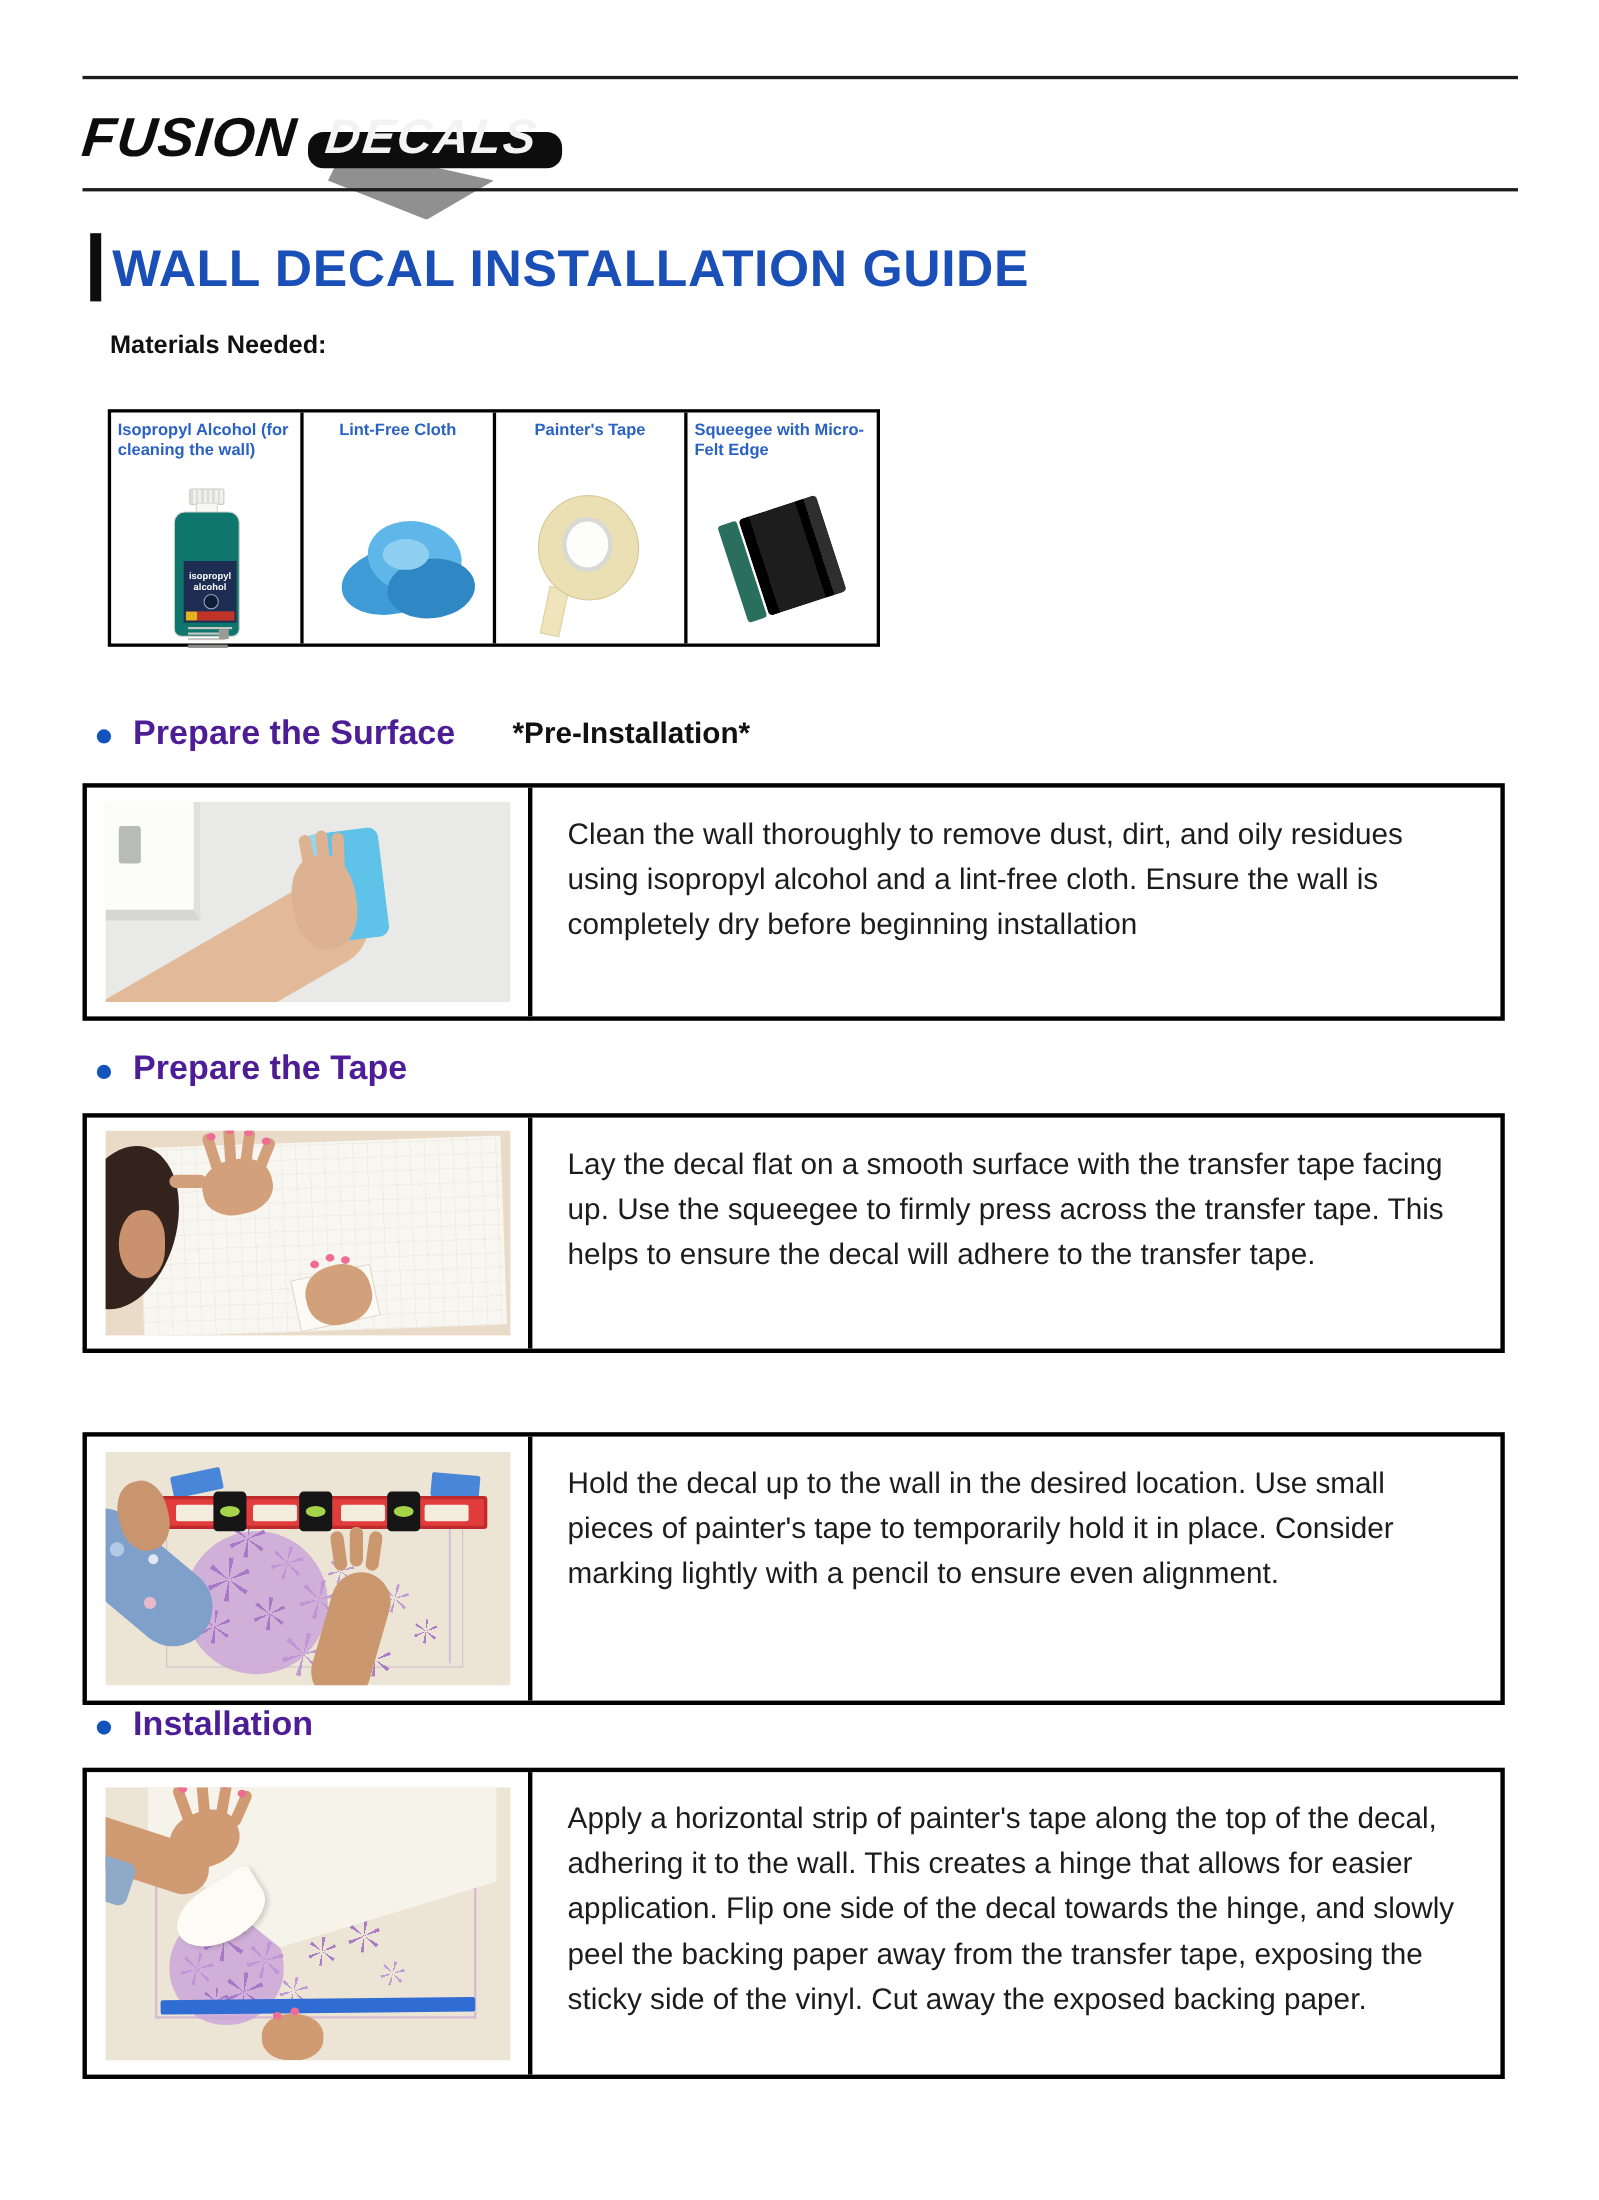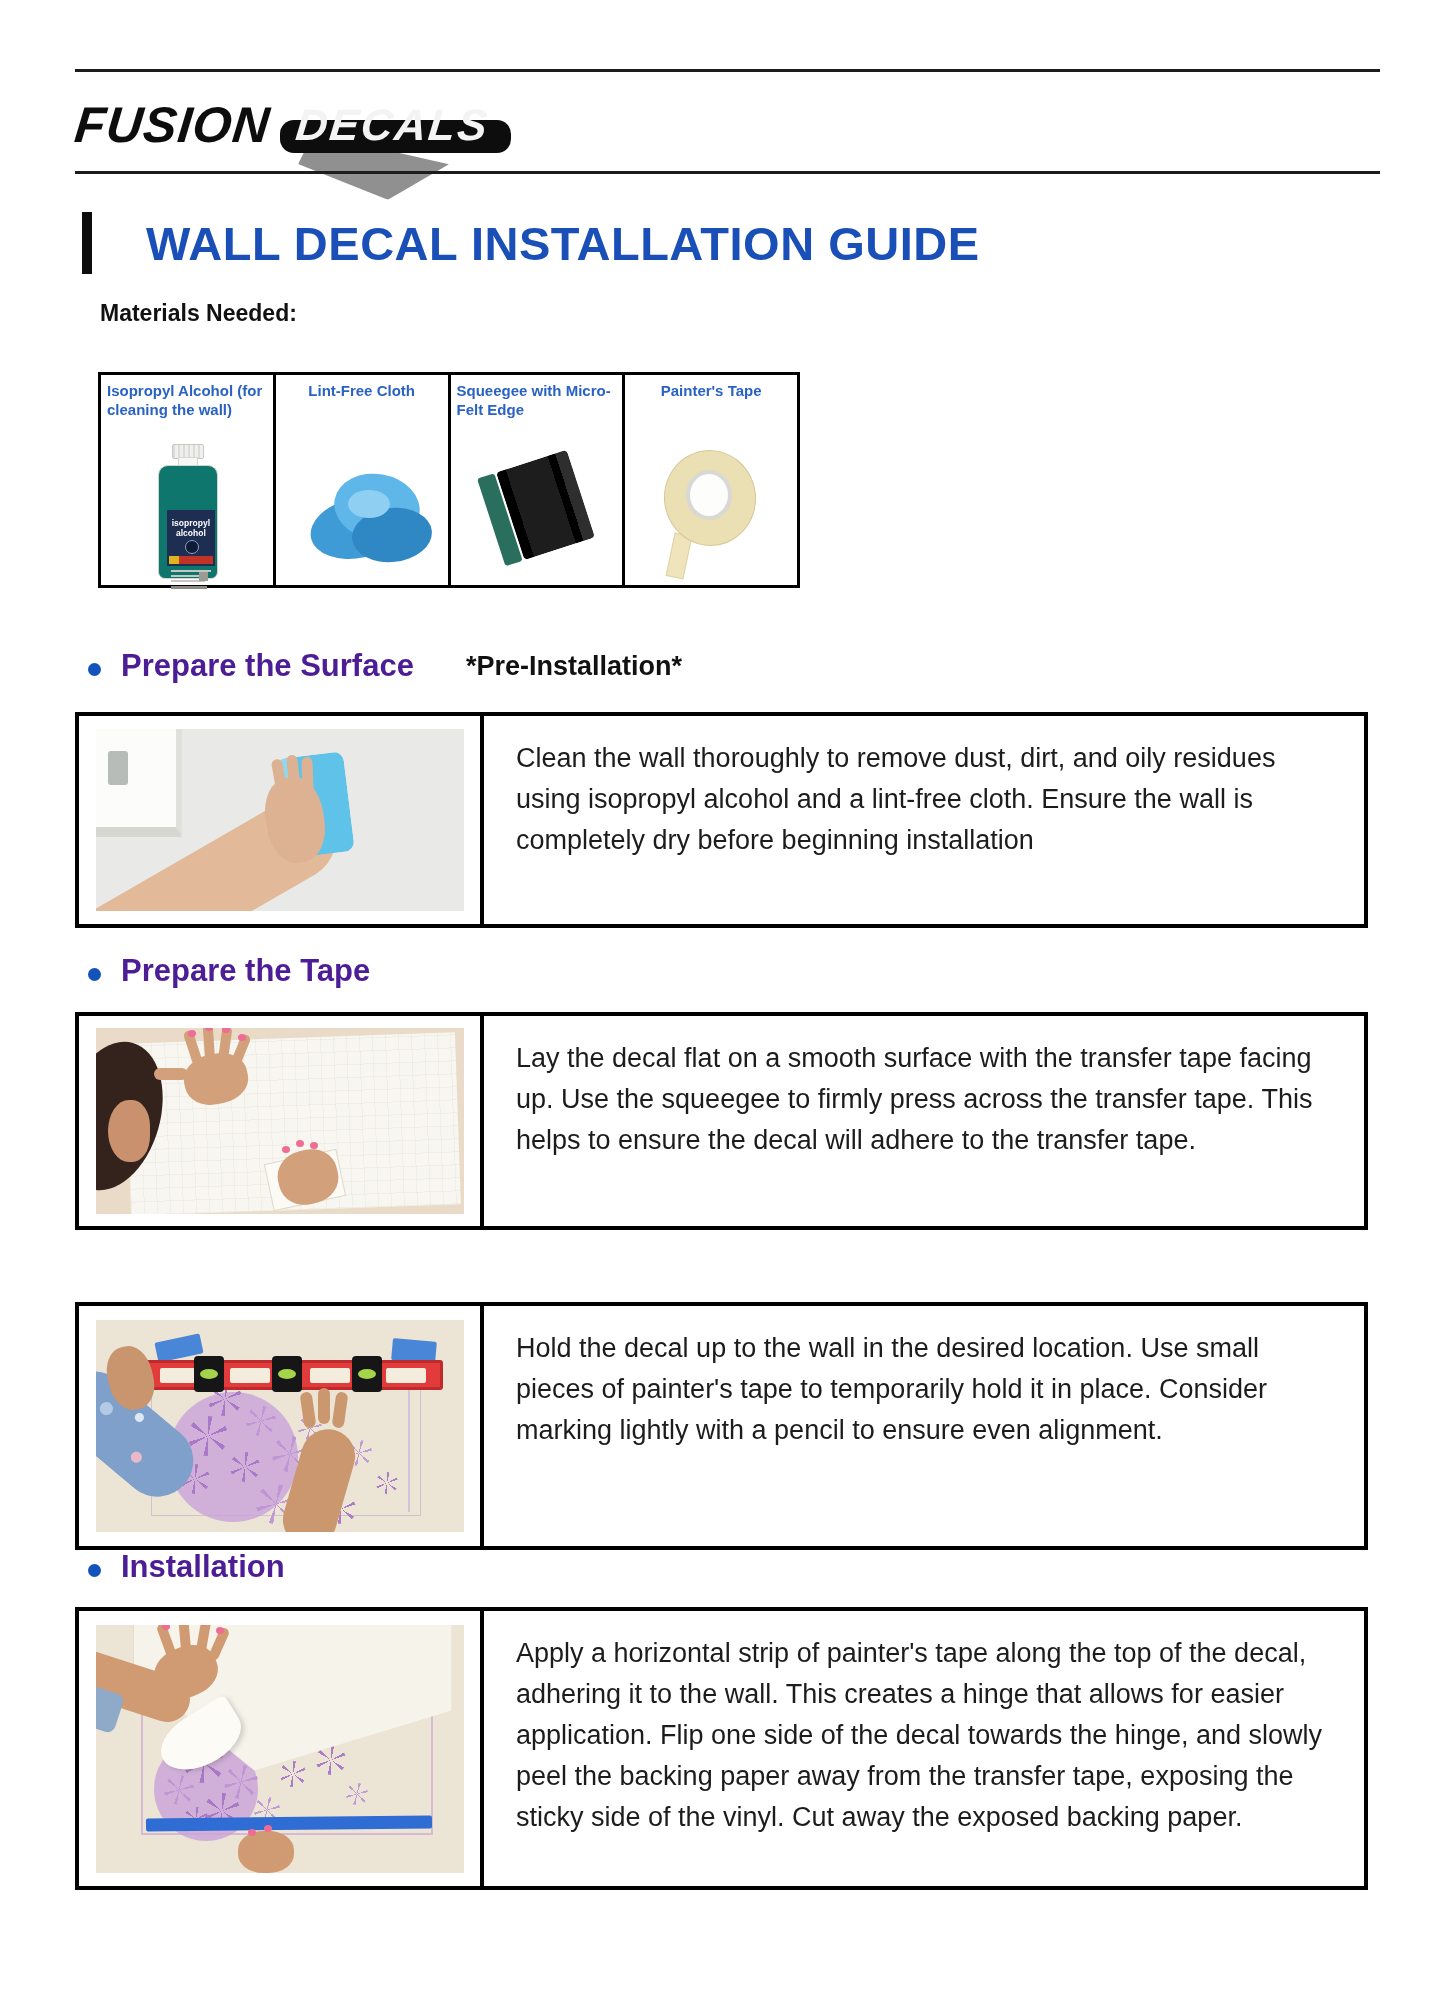--- a/index.html
+++ b/index.html
@@ -15,21 +15,21 @@
   .logo-peel{position:absolute;left:18px;top:40px;width:150px;height:58px;background:#909090;
              clip-path:polygon(8% 0,100% 28%,62% 100%,0 55%);transform:rotate(6deg);}
   .logo-badge{position:relative;background:#0d0d0d;border-radius:14px;padding:6px 22px 10px 16px;
               transform:rotate(-3.5deg);}
   .logo-second{font-style:italic;font-weight:bold;font-size:44px;letter-spacing:2px;color:#f3f3f3;
                transform:skewX(-6deg);display:inline-block;}
 
   
   .title-row{position:absolute;left:82px;top:212px;display:flex;align-items:center;}
   .title-bar{width:10px;height:62px;background:#0d0d0d;margin-right:10px;}
-  .title-text{font-size:47px;font-weight:bold;color:#1a4fb8;letter-spacing:0.5px;margin-left:44px;}
+  .title-text{font-size:47px;font-weight:bold;color:#1a4fb8;letter-spacing:0.5px;}
 
   .mat-heading{position:absolute;left:100px;top:300px;font-size:23px;font-weight:bold;color:#111;}
   .mat-sub{position:absolute;left:100px;top:334px;font-size:21px;font-style:italic;
            letter-spacing:1.6px;color:#222;}
 
   
   .mat-table{position:absolute;left:98px;top:372px;width:702px;height:216px;display:flex;
              border:3px solid #000;background:#fff;box-sizing:border-box;}
   .mat-cell{flex:1;border-right:3px solid #000;display:flex;flex-direction:column;align-items:center;box-sizing:border-box;}
   .mat-cell:last-child{border-right:none;}
@@ -189,38 +189,38 @@
         <div class="cloth">
           <i style="left:8px;top:42px;width:96px;height:60px;background:#3e9bd6;transform:rotate(-12deg);"></i>
           <i style="left:32px;top:18px;width:86px;height:66px;background:#5fb6e8;transform:rotate(10deg);"></i>
           <i style="left:50px;top:52px;width:80px;height:54px;background:#2f87c4;transform:rotate(-6deg);"></i>
           <i style="left:46px;top:34px;width:42px;height:28px;background:#8fd0f2;"></i>
         </div>
       </div>
     </div>
 
     <div class="mat-cell">
+      <div class="mat-label">Painter's Tape</div>
+      <div class="mat-art">
+        <div class="tape">
+          <div class="tape-strip"></div>
+          <div class="tape-ring"></div>
+          <div class="tape-hole"></div>
+        </div>
+      </div>
+    </div>
+
+    <div class="mat-cell">
       <div class="mat-label">Squeegee with Micro-Felt Edge</div>
       <div class="mat-art">
         <div class="squeegee">
           <div class="sq-rot">
             <div class="sq-felt"></div>
             <div class="sq-body"></div>
           </div>
-        </div>
-      </div>
-    </div>
-
-    <div class="mat-cell">
-      <div class="mat-label">Painter's Tape</div>
-      <div class="mat-art">
-        <div class="tape">
-          <div class="tape-strip"></div>
-          <div class="tape-ring"></div>
-          <div class="tape-hole"></div>
         </div>
       </div>
     </div>
   </div>
 
   <div class="sec-head" style="left:88px;top:648px;">
     <div class="bullet"></div>
     <div class="sec-title">Prepare the Surface</div>
     <div class="sec-note">*Pre-Installation*</div>
   </div>

